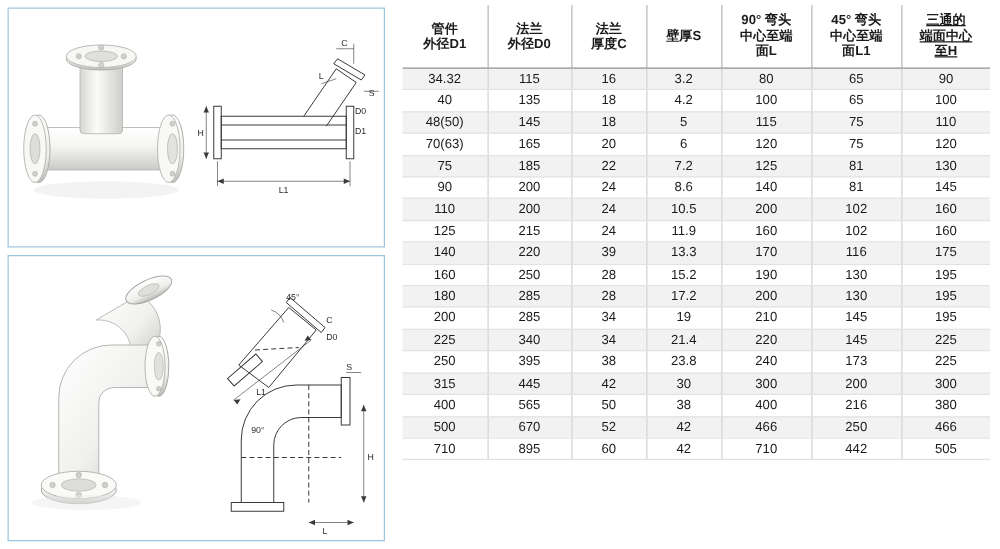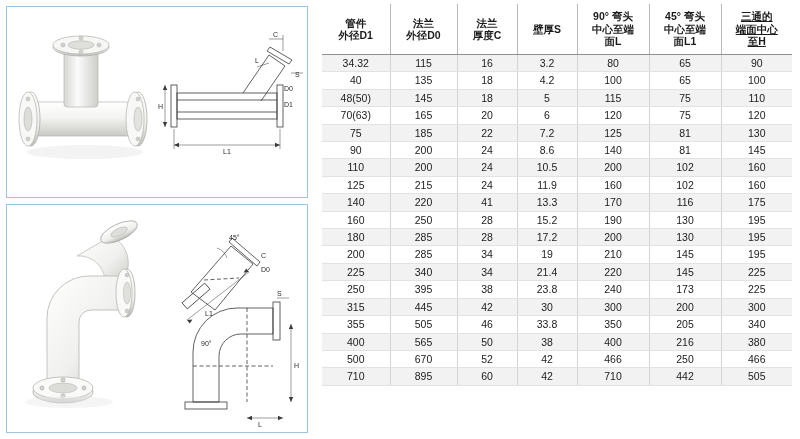--- a/index.html
+++ b/index.html
@@ -434,21 +434,21 @@
             <td>215</td>
             <td>24</td>
             <td>11.9</td>
             <td>160</td>
             <td>102</td>
             <td>160</td>
           </tr>
           <tr>
             <td>140</td>
             <td>220</td>
-            <td>41</td>
+            <td>39</td>
             <td>13.3</td>
             <td>170</td>
             <td>116</td>
             <td>175</td>
           </tr>
           <tr>
             <td>160</td>
             <td>250</td>
             <td>28</td>
             <td>15.2</td>
@@ -495,29 +495,20 @@
           <tr>
             <td>315</td>
             <td>445</td>
             <td>42</td>
             <td>30</td>
             <td>300</td>
             <td>200</td>
             <td>300</td>
           </tr>
           <tr>
-            <td>355</td>
-            <td>505</td>
-            <td>46</td>
-            <td>33.8</td>
-            <td>350</td>
-            <td>205</td>
-            <td>340</td>
-          </tr>
-          <tr>
             <td>400</td>
             <td>565</td>
             <td>50</td>
             <td>38</td>
             <td>400</td>
             <td>216</td>
             <td>380</td>
           </tr>
           <tr>
             <td>500</td>

